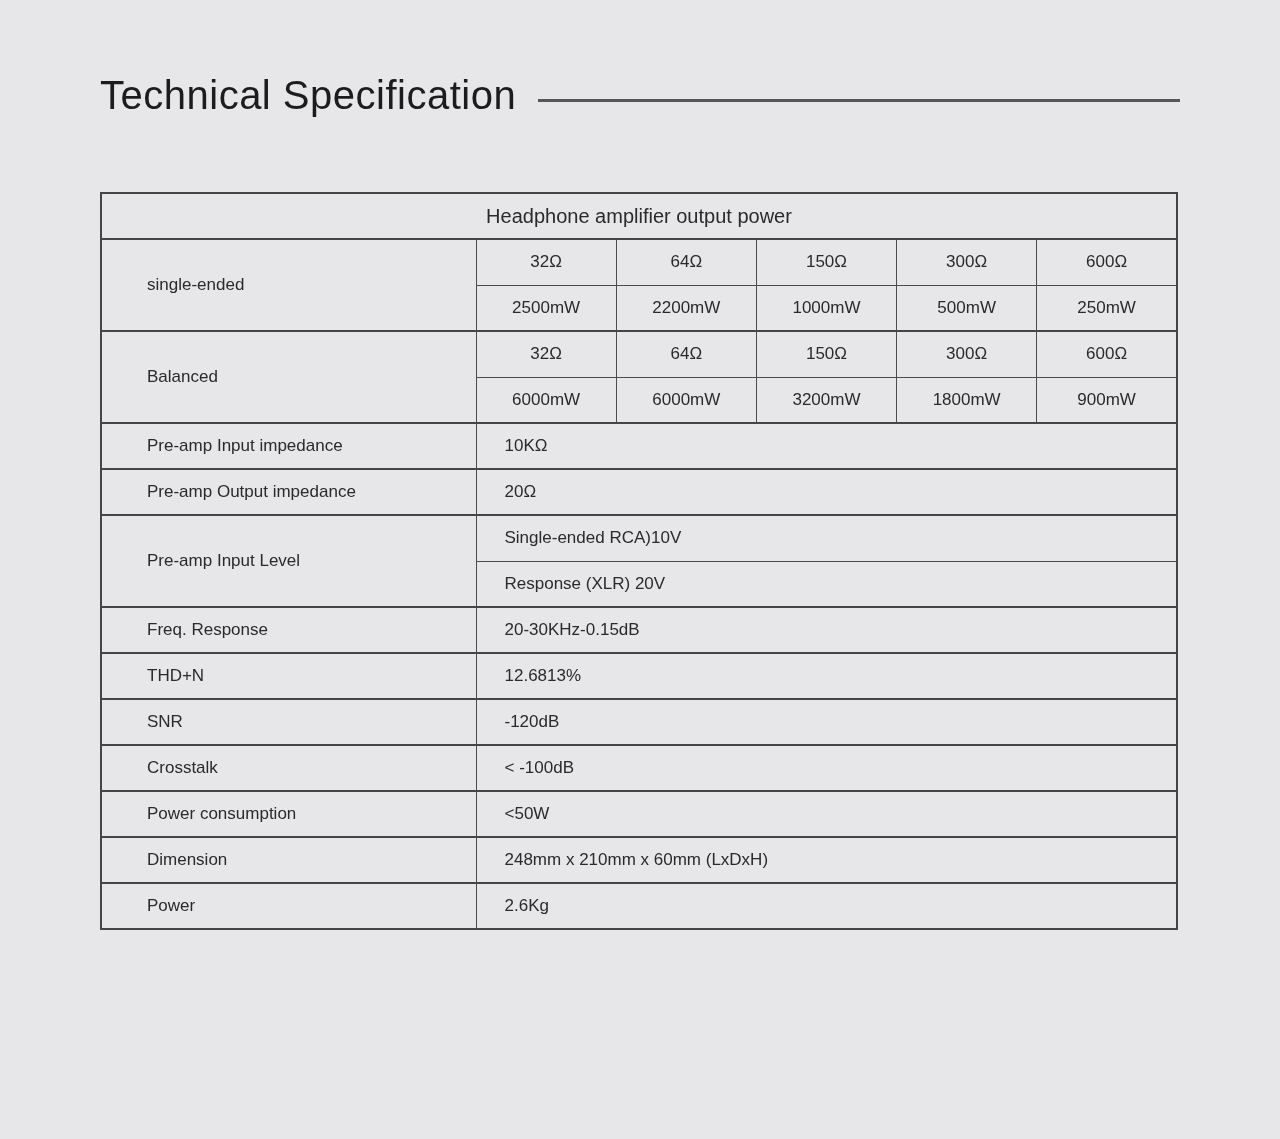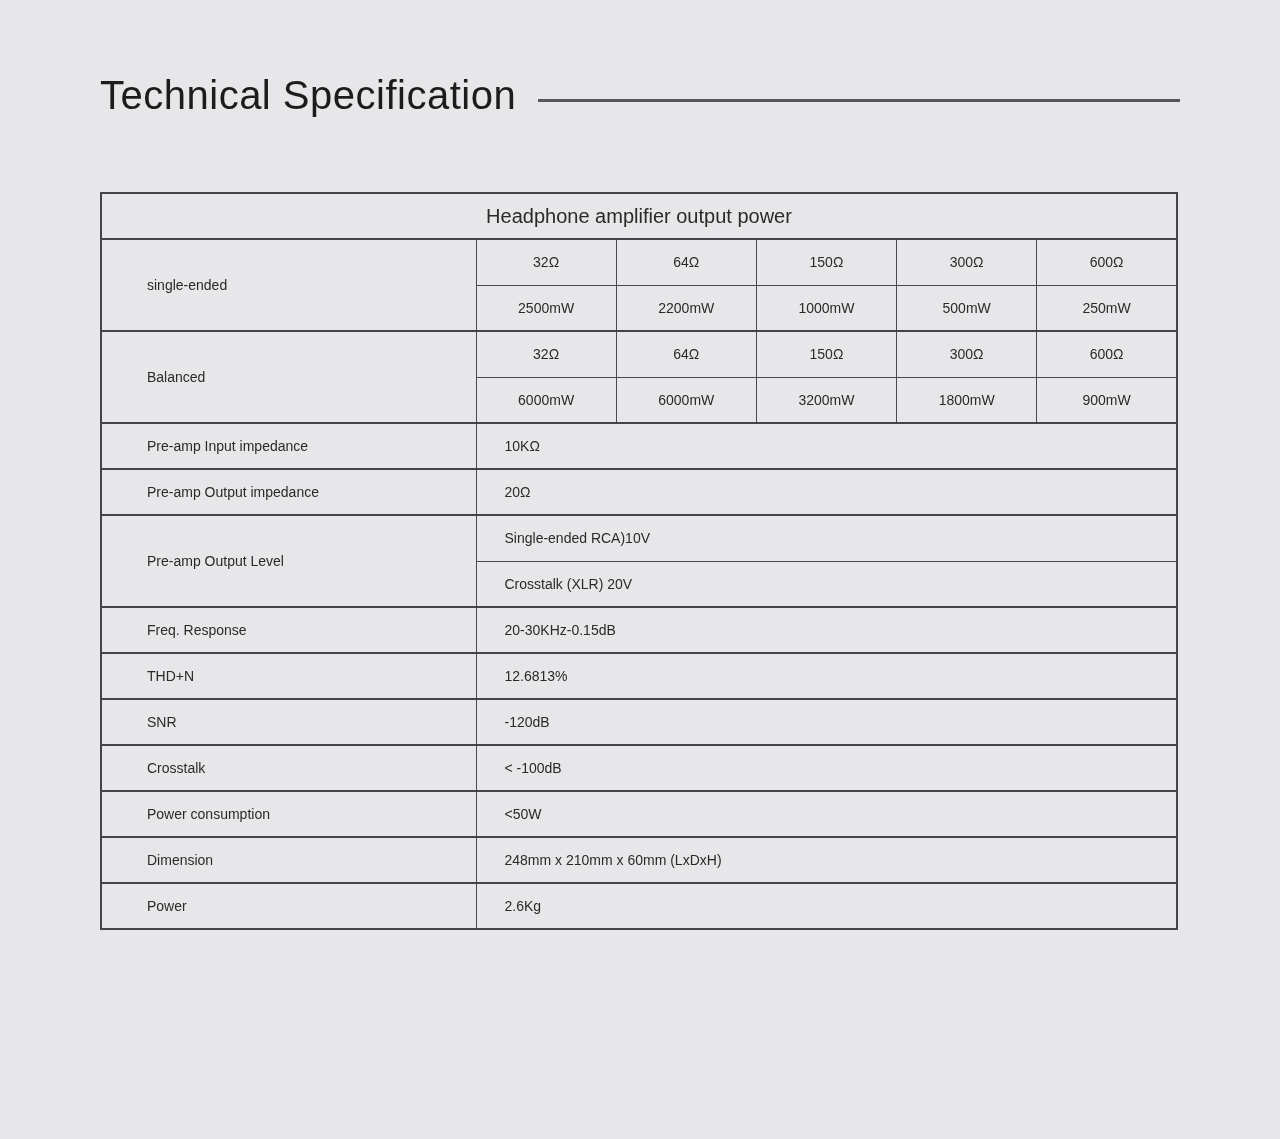--- a/index.html
+++ b/index.html
@@ -46,21 +46,21 @@
     table-layout: fixed;
     width: 1078px;
     margin: 72px 100px 0 100px;
     border: 2px solid var(--border-strong);
   }
   .spec-table col.label-col { width: 375px; }
   .spec-table td, .spec-table th {
     border: 1px solid var(--border);
     height: 46px;
     padding: 0;
-    font-size: 14px;
+    font-size: 17px;
     font-weight: 400;
     color: var(--text);
     vertical-align: middle;
   }
   .spec-table tr.major > td, .spec-table tr.major > th {
     border-top-width: 2px;
     border-top-color: var(--border-strong);
   }
   th.table-header {
     font-size: 20px;
@@ -136,25 +136,25 @@
     <tr class="major">
       <td class="label">Pre-amp Input impedance</td>
       <td class="value" colspan="5">10KΩ</td>
     </tr>
     <tr class="major">
       <td class="label">Pre-amp Output impedance</td>
       <td class="value" colspan="5">20Ω</td>
     </tr>
 
     <tr class="major">
-      <td class="label" rowspan="2">Pre-amp Output Level</td>
+      <td class="label" rowspan="2">Pre-amp Input Level</td>
       <td class="value" colspan="5">Single-ended RCA)10V</td>
     </tr>
     <tr>
-      <td class="value" colspan="5">Crosstalk (XLR) 20V</td>
+      <td class="value" colspan="5">Response (XLR) 20V</td>
     </tr>
 
     <tr class="major">
       <td class="label">Freq. Response</td>
       <td class="value" colspan="5">20-30KHz-0.15dB</td>
     </tr>
     <tr class="major">
       <td class="label">THD+N</td>
       <td class="value" colspan="5">12.6813%</td>
     </tr>

